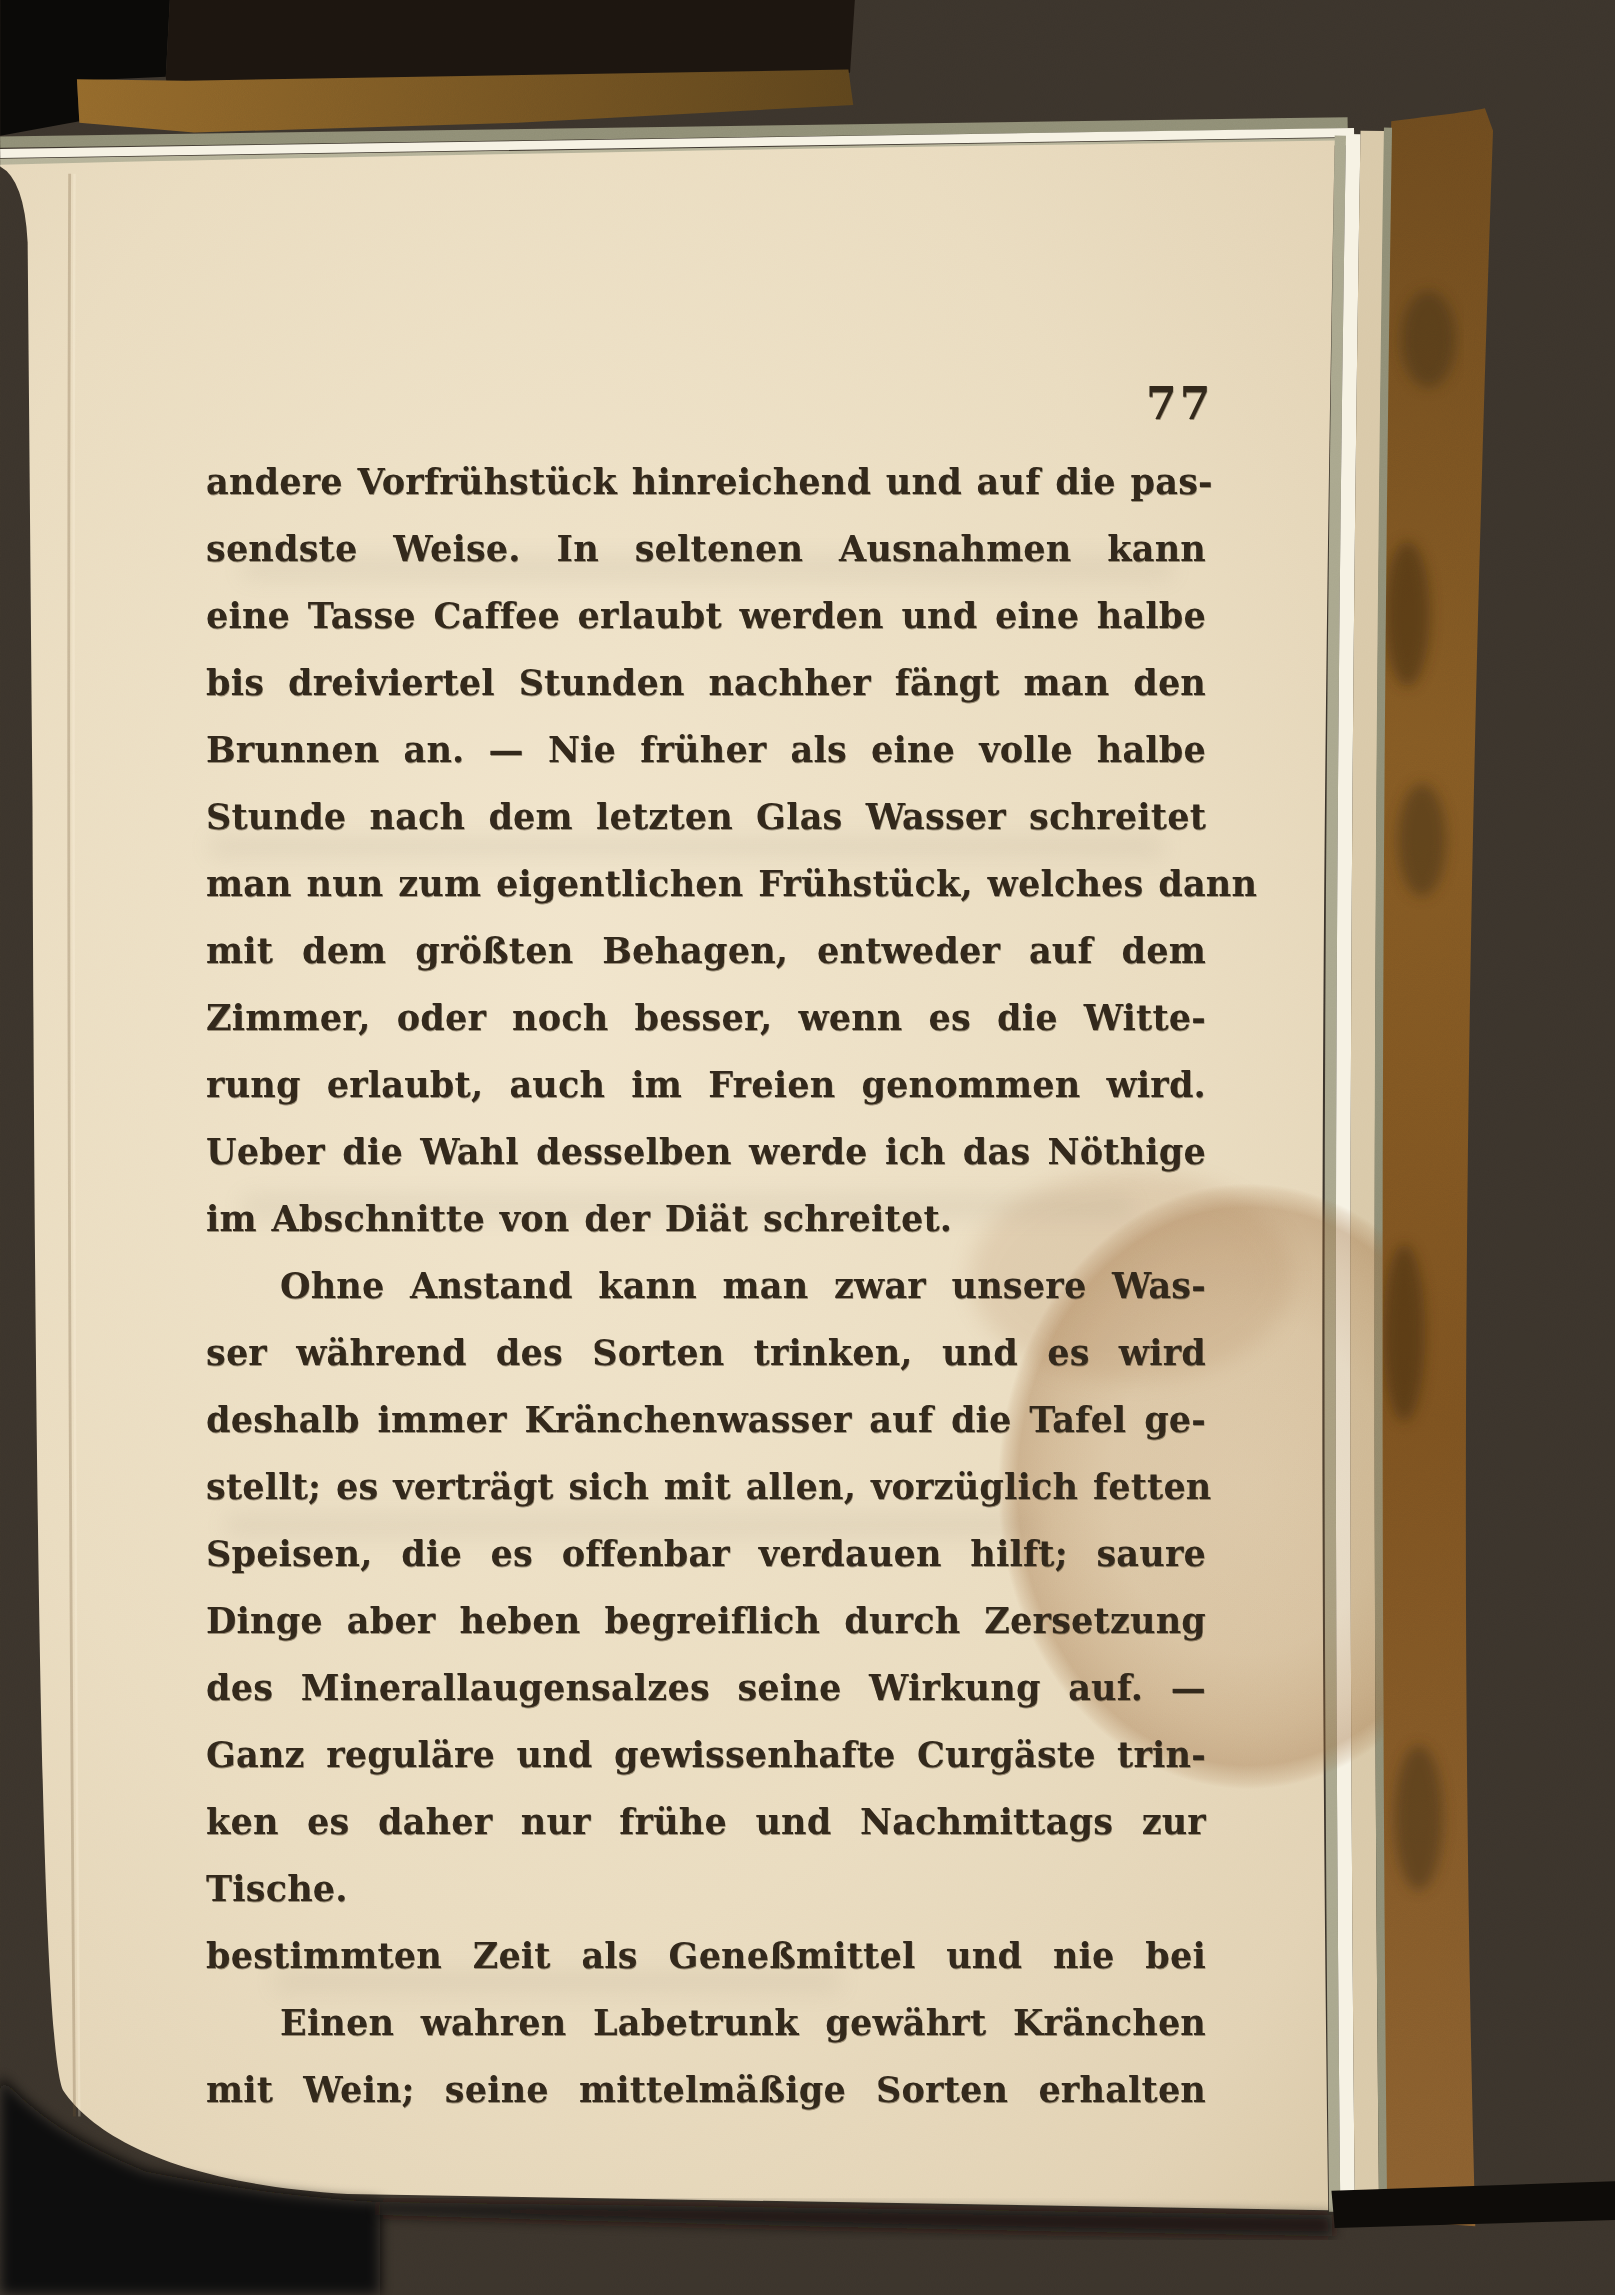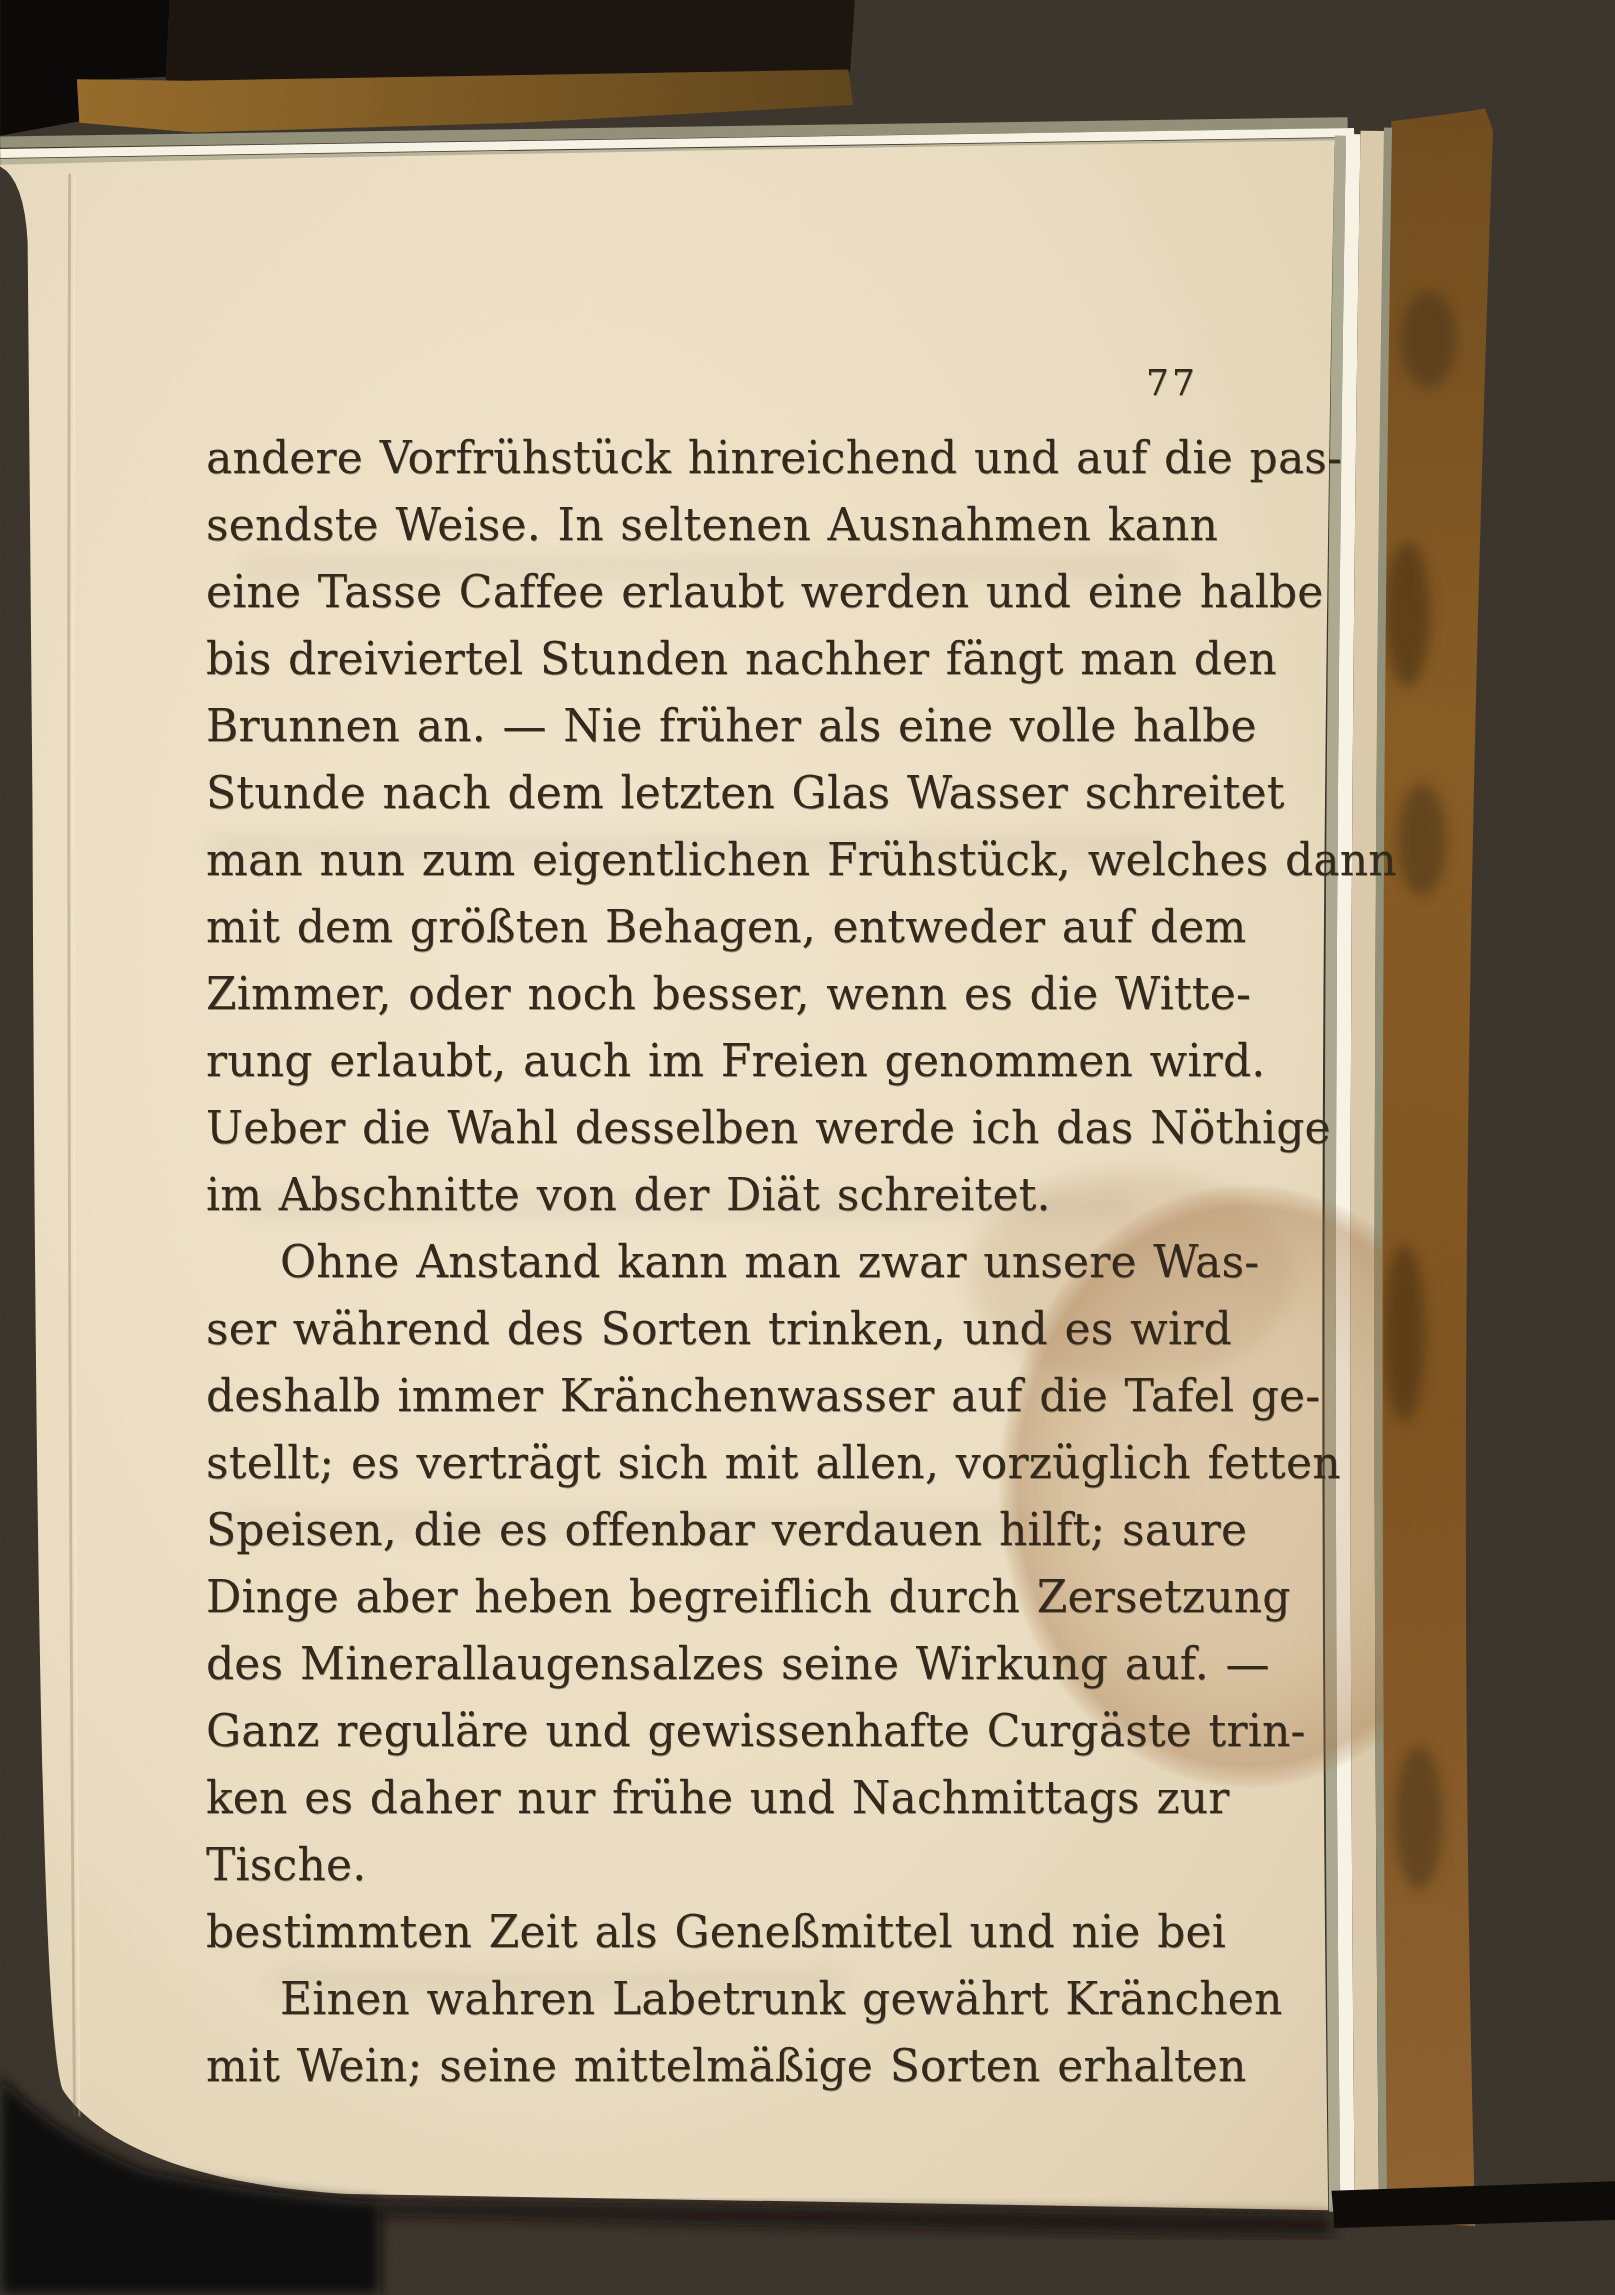--- a/index.html
+++ b/index.html
@@ -6,30 +6,30 @@
     --background:#3b342c; --black:#0a0907; --cover-dark:#1c150f;
     --gold-band:#8a6328; --edge-sage:#9b997e; --edge-white:#f6f2e4;
     --page:#eadcc0; --page-edge:#d9c9a9; --board-brown:#7c5220;
     --stain:#a97342; --ink:#33291c;
   }
   html,body{margin:0;padding:0;background:#222;}
   #stage{position:relative;width:1616px;height:2295px;overflow:hidden;
          background:var(--background);
          font-family:"DejaVu Serif","Liberation Serif",serif;}
   #scene{position:absolute;inset:0;z-index:1;}
-  .text-layer{position:absolute;z-index:3;left:206px;top:424px;width:1000px;
-              color:var(--ink);font-size:44px;font-weight:normal;
+  .text-layer{position:absolute;z-index:3;left:206px;top:448px;width:1000px;
+              color:var(--ink);font-size:35px;font-weight:bold;
               letter-spacing:0.2px;word-spacing:2.4px;
               text-shadow:0.5px 0.5px 0.6px rgba(58,44,24,.45);}
   .line{height:67px;line-height:67px;white-space:nowrap;
         text-align:justify;text-align-last:justify;overflow:visible;}
   .line.indent{padding-left:74px;}
   .line.end{text-align-last:left;}
-  .page-number{position:absolute;z-index:3;left:1146px;top:362px;
-               color:var(--ink);font-size:36px;font-weight:normal;
+  .page-number{position:absolute;z-index:3;left:1146px;top:378px;
+               color:var(--ink);font-size:44px;font-weight:bold;
                letter-spacing:3.2px;
                text-shadow:0.5px 0.5px 0.6px rgba(58,44,24,.45);}
 </style>
 </head>
 <body>
 
 <div id="stage">
 
   <svg id="scene" viewBox="0 0 2000 2841" width="1616" height="2295" xmlns="http://www.w3.org/2000/svg">
     <defs>

